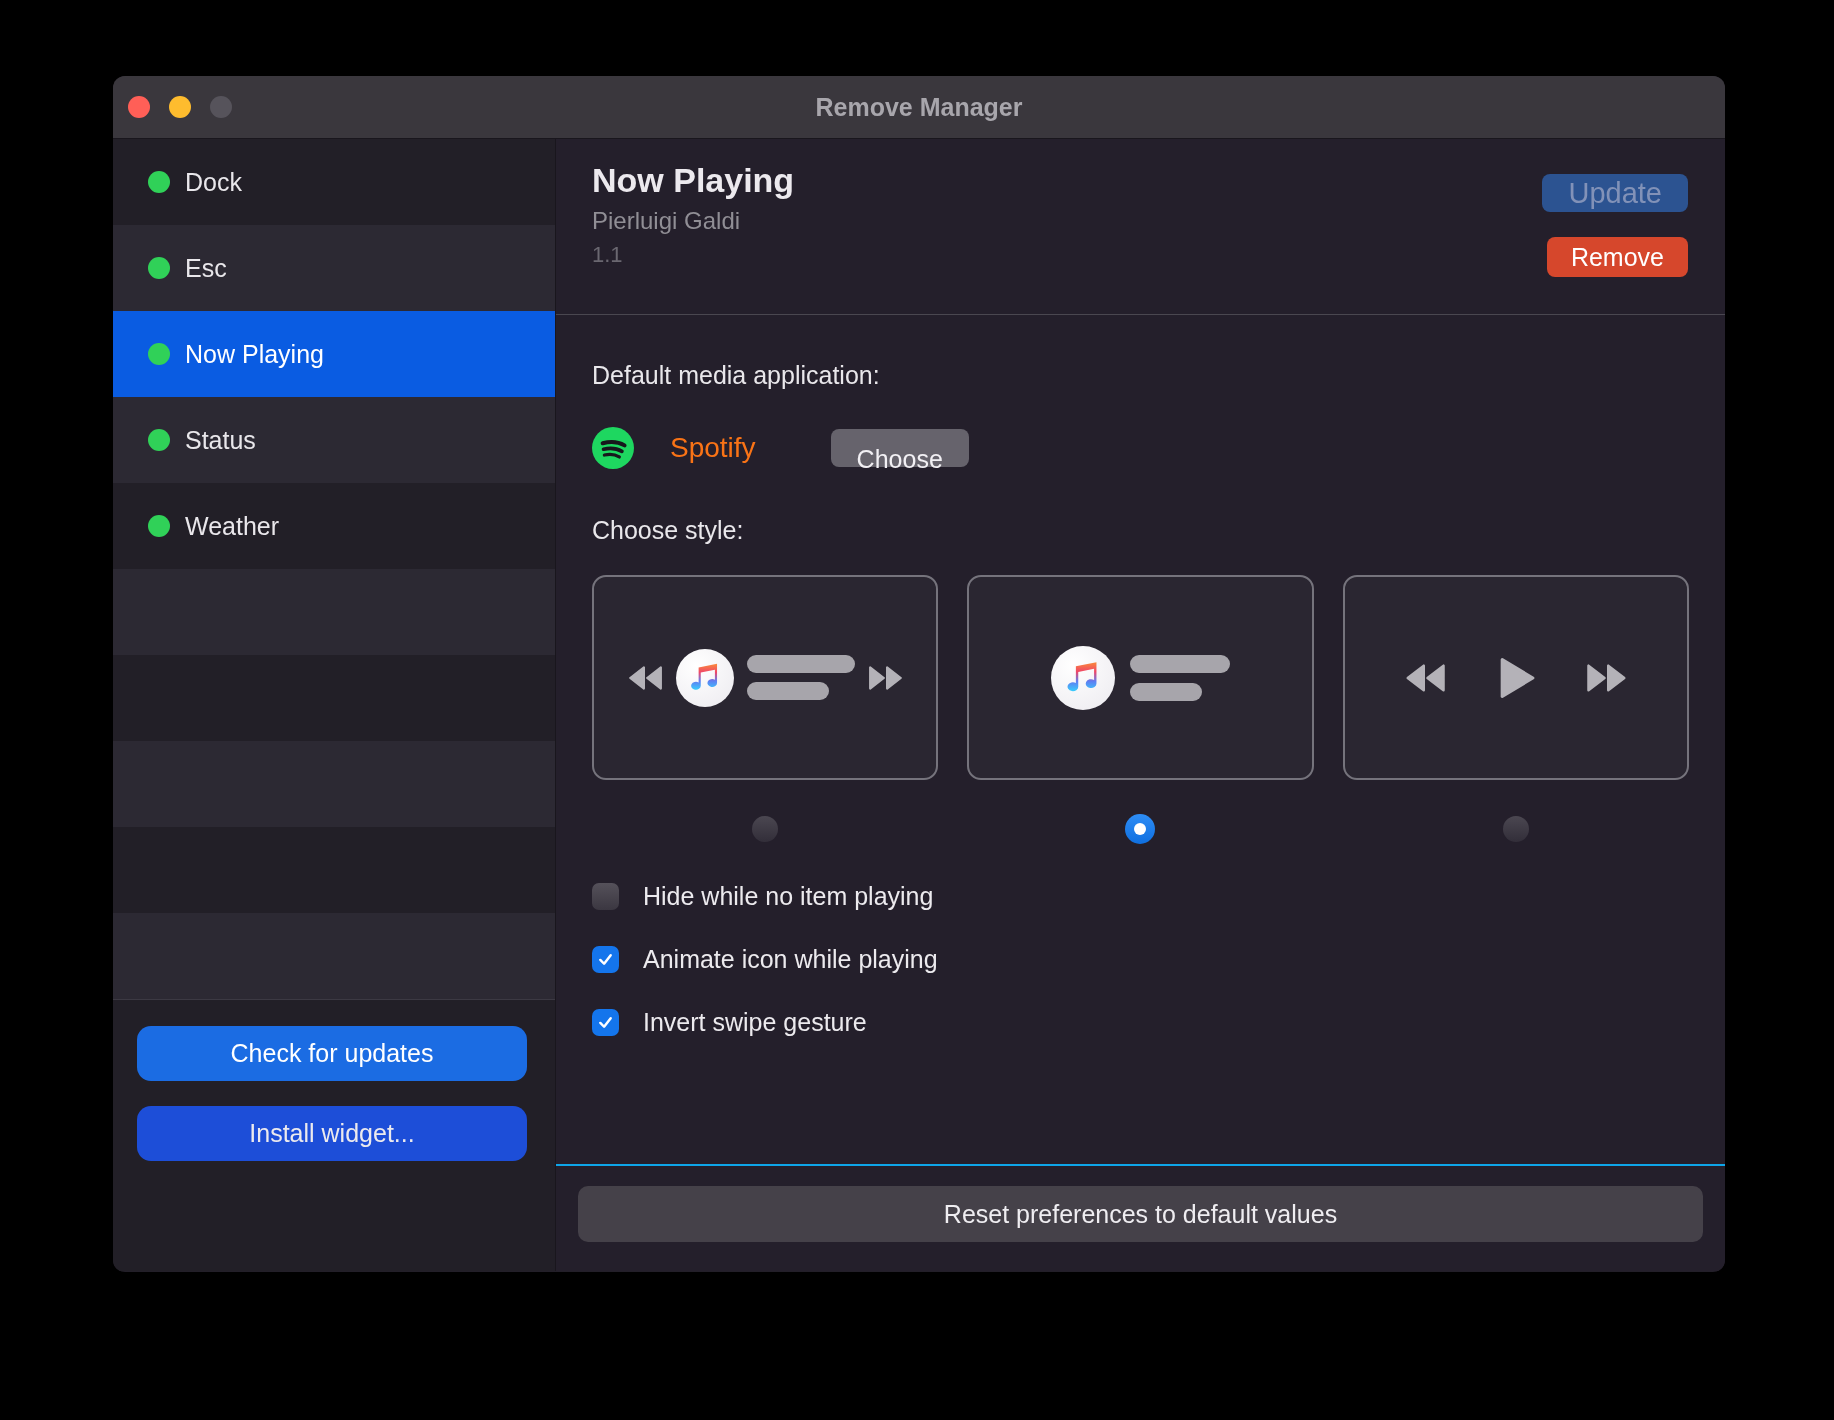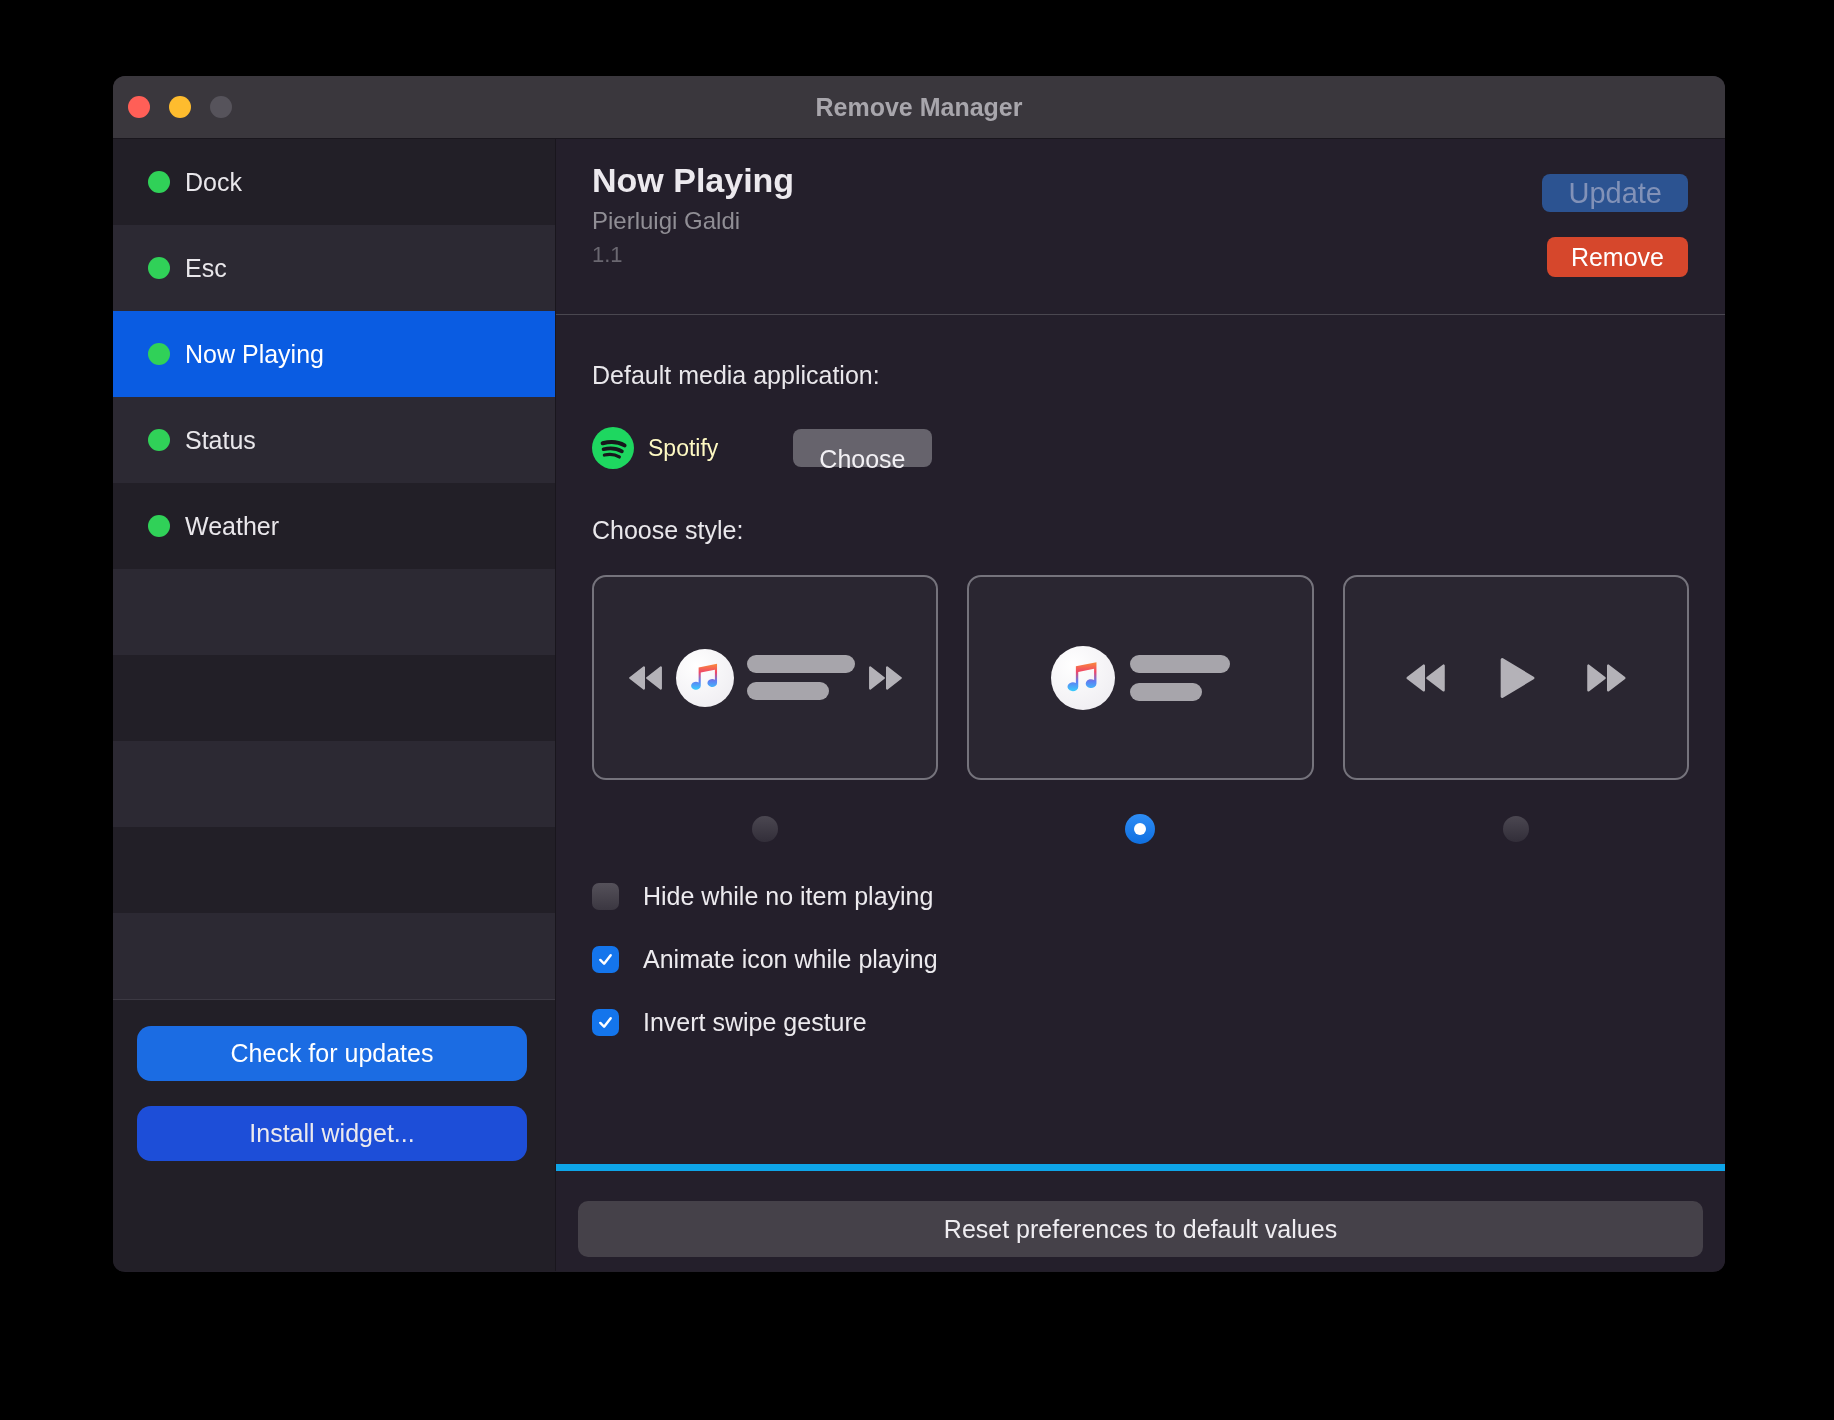--- a/index.html
+++ b/index.html
@@ -55,21 +55,21 @@
   .btn-update{height:38px;min-width:125px;padding:0 26px;border:none;border-radius:8px;
               background:#2c5391;color:#8292b8;font-size:29px;cursor:pointer;}
   .btn-remove{height:40px;min-width:137px;padding:0 24px;border:none;border-radius:8px;
               background:var(--remove-red);color:#ffffff;font-size:25px;cursor:pointer;}
   
   .prefs{flex:1;padding:0 36px;overflow:hidden;}
   .sec-label{font-size:25px;color:#e9e7eb;}
   .lbl-media{margin-top:46px;}
   .media-row{margin-top:36px;height:44px;display:flex;align-items:center;}
   .spotify-badge{width:42px;height:42px;flex:none;}
-  .app-name{font-size:23px;color:#fef9c3;margin-left:14px;}
+  .app-name{font-size:28px;color:#f97316;margin-left:36px;}
   .btn-choose{height:38px;padding:16px 26px;margin-left:75px;border:none;border-radius:8px;
               background:#66636c;color:#f2f0f4;font-size:25px;cursor:pointer;}
   .lbl-style{margin-top:46px;}
   .cards{margin-top:30px;display:flex;gap:29px;}
   .card{flex:1;height:205px;background:#2a2631;border:2px solid #75737c;border-radius:14px;
         display:flex;align-items:center;justify-content:center;cursor:pointer;}
   .card-inner{display:flex;align-items:center;gap:13px;}
   .card-inner.sparse{gap:48px;}
   .tri{fill:#b4b2b8;}
   .music-badge{border-radius:50%;background:radial-gradient(circle at 35% 30%,#ffffff,#eceaef);
@@ -89,21 +89,21 @@
   
   .opts{margin-top:38px;display:flex;flex-direction:column;gap:35px;}
   .opt{display:flex;align-items:center;gap:24px;height:28px;cursor:pointer;}
   .cbox{width:27px;height:27px;border-radius:7px;background:linear-gradient(#55515a,#3b3741);
         display:flex;align-items:center;justify-content:center;flex:none;}
   .cbox svg{display:none;}
   .opt.checked .cbox{background:var(--checkbox-blue);}
   .opt.checked .cbox svg{display:block;}
   .opt-label{font-size:25px;color:#eceaee;}
   
-  .content-footer{flex:none;height:107px;border-top:7px solid #0ea5e9;padding:30px 22px 24px;}
+  .content-footer{flex:none;height:107px;border-top:2px solid #0ea5e9;padding:20px 22px 24px;}
   .btn-reset{width:100%;height:56px;border:none;border-radius:10px;background:#454149;
              color:#efedf1;font-size:25px;cursor:pointer;}
 </style>
 </head>
 <body>
 
 <svg width="0" height="0" style="position:absolute">
   <defs>
     <linearGradient id="noteGrad" x1="0" y1="0" x2="0" y2="1">
       <stop offset="0" stop-color="#fa8a3a"></stop>

